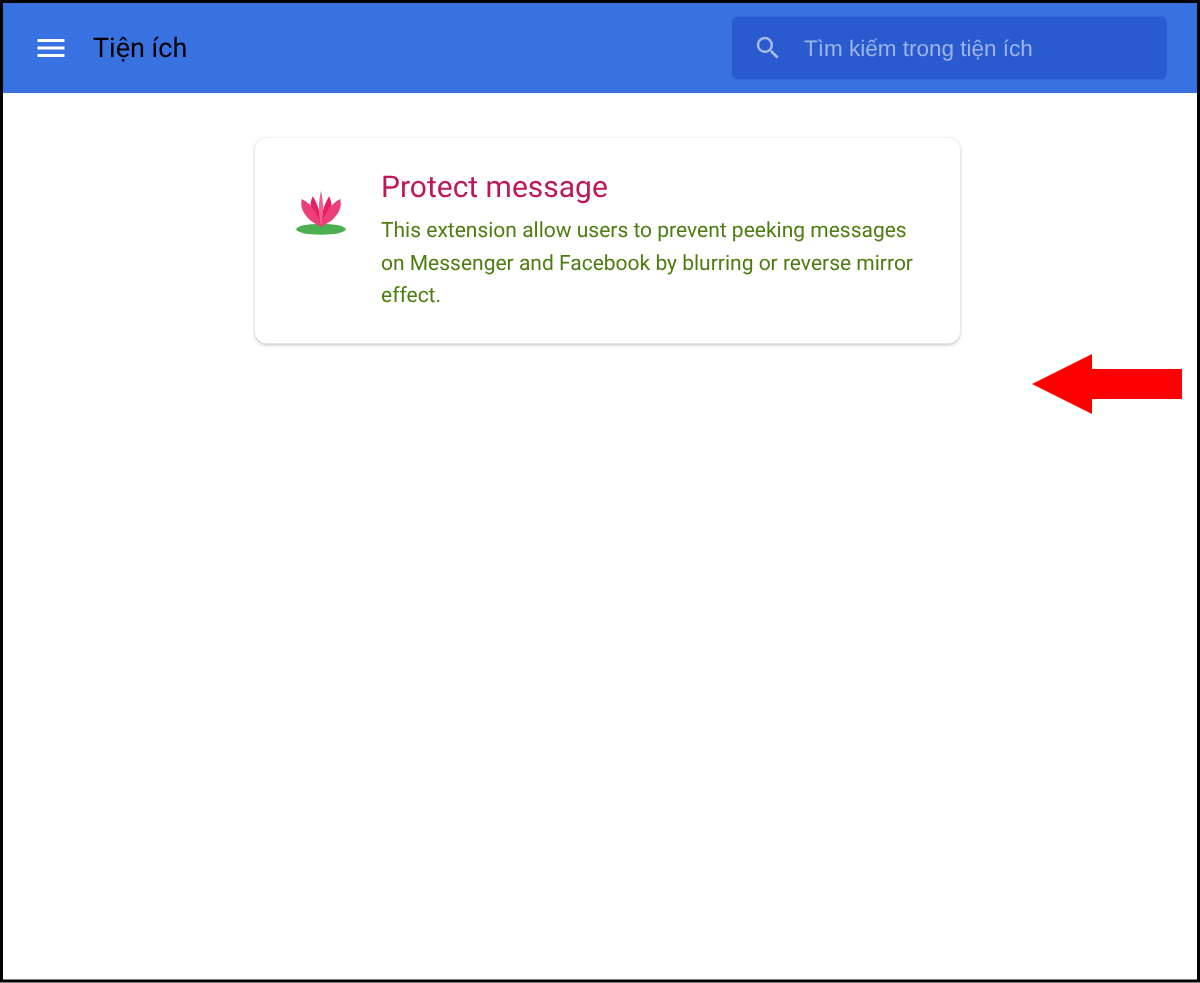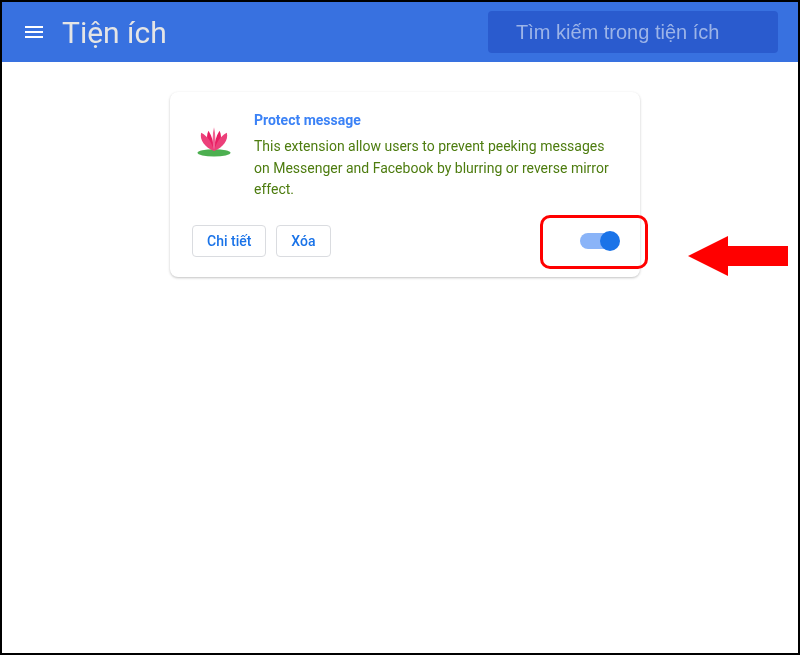--- a/index.html
+++ b/index.html
@@ -26,22 +26,22 @@
     .menu-icon {
       width: 24px;
       height: 24px;
       margin-right: 16px;
       cursor: pointer;
     }
     .menu-icon svg {
       fill: #fff;
     }
     .header-title {
-      color: #e5e5e5;
-      font-size: 30px;
+      color: #000000;
+      font-size: 18px;
       font-weight: 400;
       flex: 1;
     }
     .search-container {
       background: #2a5bce;
       border-radius: 4px;
       display: flex;
       align-items: center;
       padding: 0 14px;
       width: 290px;
@@ -53,21 +53,21 @@
       margin-right: 14px;
     }
     .search-icon svg {
       fill: #a9bce8;
     }
     .search-input {
       background: transparent;
       border: none;
       outline: none;
       color: #fff;
-      font-size: 20px;
+      font-size: 15px;
       flex: 1;
     }
     .search-input::placeholder {
       color: #9cb4e8;
     }
     .content {
       padding: 30px 0 0 0;
       display: flex;
       justify-content: center;
     }
@@ -90,23 +90,23 @@
       flex-shrink: 0;
       display: flex;
       align-items: center;
       justify-content: center;
       margin-top: 6px;
     }
     .ext-info {
       flex: 1;
     }
     .ext-title {
-      color: #3b82f6;
-      font-size: 14px;
-      font-weight: 700;
+      color: #be185d;
+      font-size: 20px;
+      font-weight: 400;
       margin-bottom: 8px;
     }
     .ext-desc {
       color: #4d7c0f;
       font-size: 14px;
       line-height: 1.55;
     }
     .card-bottom {
       display: flex;
       align-items: center;
@@ -192,30 +192,20 @@
           <path d="M24 36 C14 32 8 24 10 16 C18 20 22 28 24 36 Z" fill="#ec407a"></path>
           <path d="M24 36 C34 32 40 24 38 16 C30 20 26 28 24 36 Z" fill="#ec407a"></path>
           <path d="M24 36 C22 28 22 18 24 10 C26 18 26 28 24 36 Z" fill="#f06292"></path>
         </svg>
       </div>
       <div class="ext-info">
         <div class="ext-title">Protect message</div>
         <div class="ext-desc">This extension allow users to prevent peeking messages on Messenger and Facebook by blurring or reverse mirror effect.</div>
       </div>
     </div>
-    <div class="card-bottom">
-      <button class="btn">Chi tiết</button>
-      <button class="btn">Xóa</button>
-      <div class="toggle-container">
-        <div class="highlight-box"></div>
-        <div class="toggle">
-          <div class="toggle-knob"></div>
-        </div>
-      </div>
-    </div>
   </div>
 </div>
 
 <div class="arrow">
   <svg width="100" height="50" viewBox="0 0 100 50">
     <path d="M0 25 L40 5 L40 15 L100 15 L100 35 L40 35 L40 45 Z" fill="#ff0000"></path>
   </svg>
 </div>
 
 </body></html>

